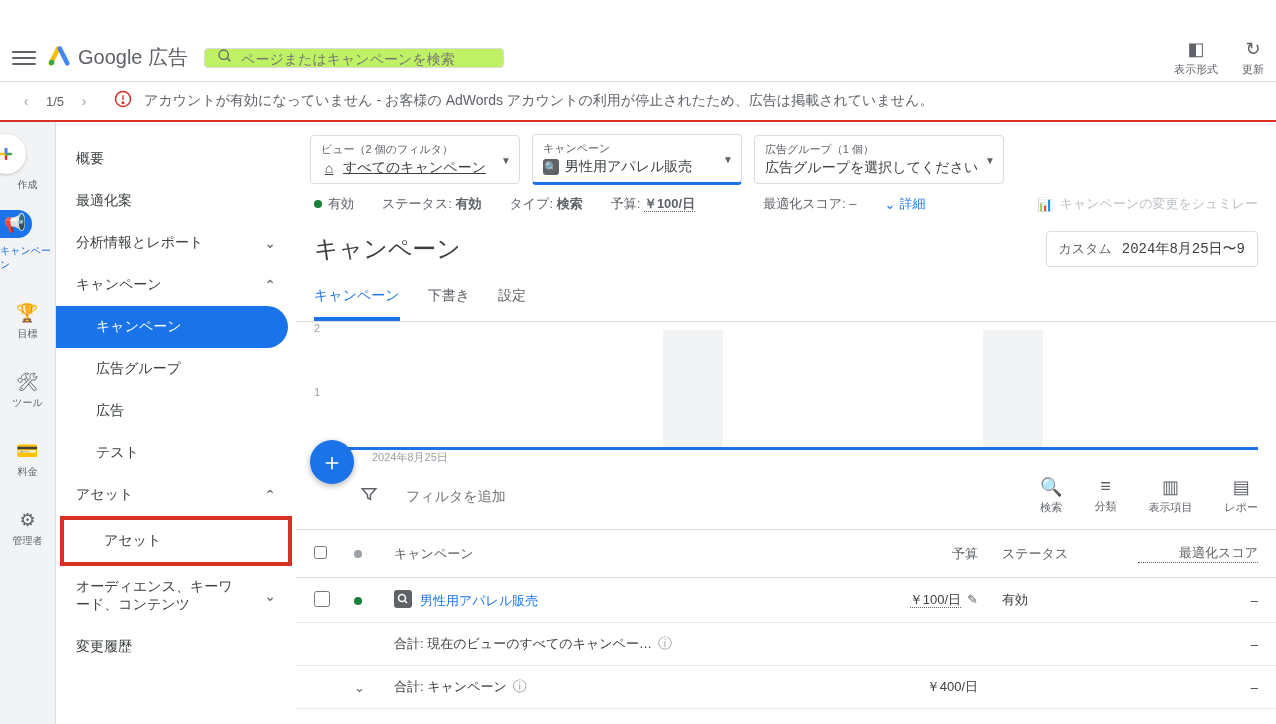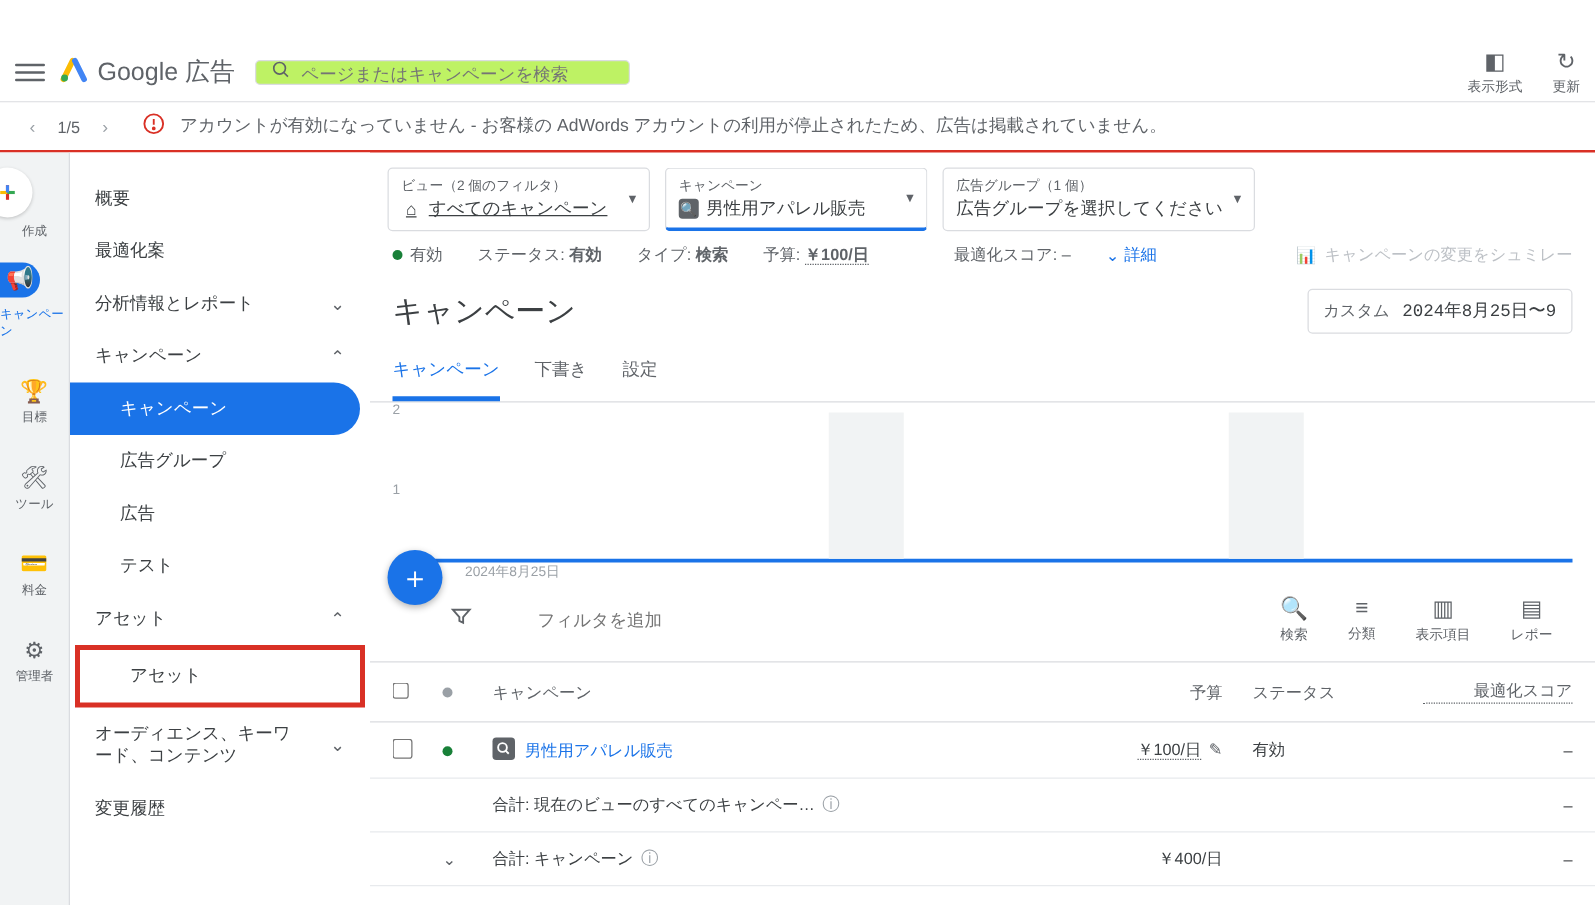--- a/index.html
+++ b/index.html
@@ -41,21 +41,21 @@
 
 .sidebar { width: 240px; background: #fff; padding-top: 16px; overflow-y: auto; }
 .side-item { padding: 12px 20px; color: #3c4043; font-size: 14px; cursor: pointer; display: flex; align-items: center; justify-content: space-between; }
 .side-item.sub { padding-left: 40px; }
 .side-item.active { background: #1a73e8; color: #fff; border-radius: 0 24px 24px 0; margin-right: 8px; }
 .side-item .chev { color: #5f6368; font-size: 14px; }
 .side-highlight { border: 4px solid #d93025; margin: 0 4px; }
 
 
 .main { flex: 1; overflow: hidden; display: flex; flex-direction: column; position: relative; }
-.scope-row { display: flex; gap: 12px; padding: 12px 14px 0; }
+.scope-row { display: flex; gap: 12px; padding: 12px 14px 0; align-items: center; }
 .scope-box { border: 1px solid #dadce0; border-radius: 4px; padding: 6px 10px; min-width: 210px; position: relative; cursor: pointer; }
 .scope-label { font-size: 11px; color: #5f6368; margin-bottom: 2px; }
 .scope-value { font-size: 14px; color: #3c4043; display: flex; align-items: center; }
 .scope-value.underline { text-decoration: underline; }
 .scope-box .drop { position: absolute; right: 8px; top: 50%; transform: translateY(-50%); color: #5f6368; font-size: 10px; }
 .scope-box.active { border-bottom: 3px solid #1a73e8; }
 .scope-icon { width: 16px; height: 16px; margin-right: 6px; display: inline-flex; align-items: center; justify-content: center; }
 
 .status-row { display: flex; align-items: center; gap: 28px; padding: 10px 18px; font-size: 13px; color: #5f6368; }
 .status-dot { width: 8px; height: 8px; border-radius: 50%; background: #188038; display: inline-block; margin-right: 6px; }
@@ -73,21 +73,21 @@
 .tab.active { color: #1a73e8; border-bottom-color: #1a73e8; border-bottom-width: 4px; }
 
 .chart-area { height: 140px; position: relative; padding: 8px 18px 0; }
 .y-axis { position: absolute; left: 18px; top: 0; height: 100%; display: flex; flex-direction: column; justify-content: space-between; font-size: 11px; color: #9aa0a6; }
 .chart-body { margin-left: 28px; height: 120px; position: relative; border-bottom: 3px solid #1a73e8; }
 .chart-bar { position: absolute; bottom: 0; width: 60px; height: 100%; background: #f1f3f4; }
 .chart-date { position: absolute; left: 30px; bottom: -18px; font-size: 11px; color: #9aa0a6; }
 
 .fab { position: absolute; left: 14px; width: 44px; height: 44px; border-radius: 50%; background: #1a73e8; color: #fff; display: flex; align-items: center; justify-content: center; font-size: 24px; box-shadow: 0 2px 6px rgba(0,0,0,0.3); cursor: pointer; z-index: 5; }
 
-.filter-row { display: flex; align-items: center; padding: 14px 34px 14px 64px; color: #5f6368; border-bottom: 1px solid #dadce0; position: relative; gap: 24px; }
+.filter-row { display: flex; align-items: center; padding: 14px 18px 14px 64px; color: #5f6368; border-bottom: 1px solid #dadce0; position: relative; }
 .filter-icon { margin-right: 28px; font-size: 16px; }
 .filter-input { border: none; outline: none; font-size: 14px; flex: 1; }
 .filter-actions { display: flex; gap: 32px; }
 .fact { display: flex; flex-direction: column; align-items: center; color: #5f6368; font-size: 11px; cursor: pointer; }
 .fact .fi { font-size: 18px; margin-bottom: 2px; }
 
 .table { width: 100%; }
 .thead { display: flex; align-items: center; padding: 14px 18px; border-bottom: 1px solid #dadce0; font-size: 13px; color: #5f6368; }
 .th-check { width: 40px; }
 .th-dot { width: 40px; }

